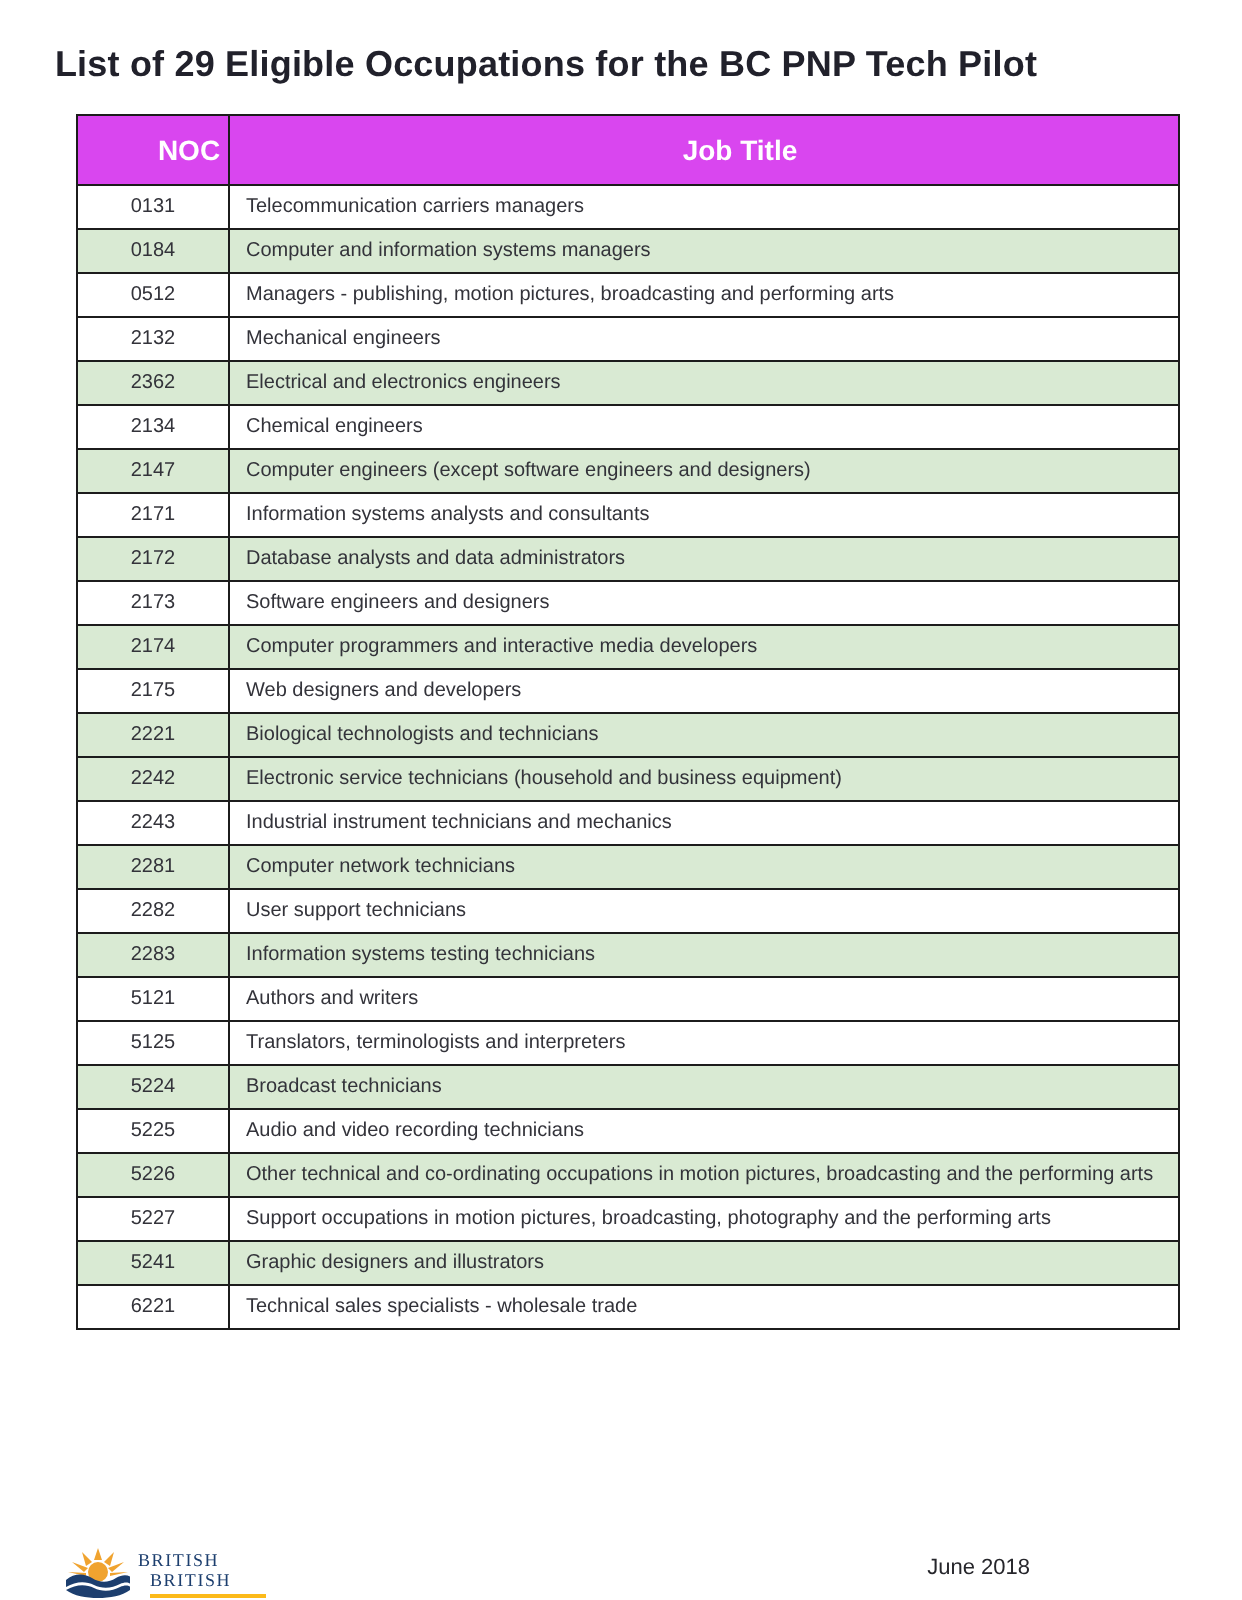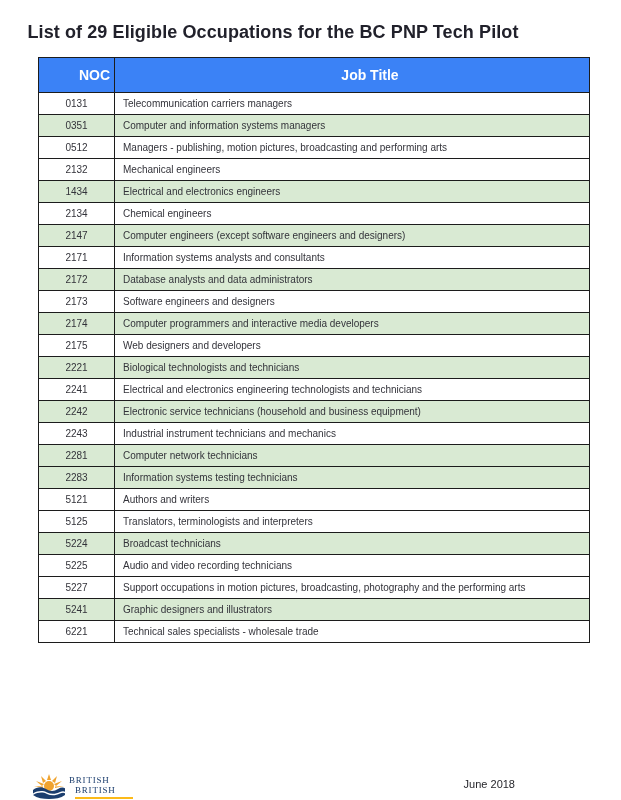--- a/index.html
+++ b/index.html
@@ -28,21 +28,21 @@
     top: 57px; left: 38px;
     width: 552px;
     border-collapse: collapse;
     table-layout: fixed;
   }
   .occ-table th, .occ-table td {
     border: 1px solid #1c1c1c;
   }
   .occ-table th {
     height: 35px;
-    background: #3b82f6;
+    background: #d946ef;
     color: #ffffff;
     font-size: 14px;
     font-weight: bold;
     text-align: center;
     vertical-align: middle;
     padding-left: 36px;
   }
   .col-noc { width: 76px; }
   .occ-table td {
     height: 22px;
@@ -110,33 +110,33 @@
         <th class="col-noc">NOC</th>
         <th>Job Title</th>
       </tr>
     </thead>
     <tbody id="table-body">
         <tr>
           <td class="noc-cell">0131</td>
           <td class="job-cell">Telecommunication carriers managers</td>
         </tr>
         <tr class="alt">
-          <td class="noc-cell">0351</td>
+          <td class="noc-cell">0184</td>
           <td class="job-cell">Computer and information systems managers</td>
         </tr>
         <tr>
           <td class="noc-cell">0512</td>
           <td class="job-cell">Managers - publishing, motion pictures, broadcasting and performing arts</td>
         </tr>
         <tr>
           <td class="noc-cell">2132</td>
           <td class="job-cell">Mechanical engineers</td>
         </tr>
         <tr class="alt">
-          <td class="noc-cell">1434</td>
+          <td class="noc-cell">2362</td>
           <td class="job-cell">Electrical and electronics engineers</td>
         </tr>
         <tr>
           <td class="noc-cell">2134</td>
           <td class="job-cell">Chemical engineers</td>
         </tr>
         <tr class="alt">
           <td class="noc-cell">2147</td>
           <td class="job-cell">Computer engineers (except software engineers and designers)</td>
         </tr>
@@ -157,55 +157,59 @@
           <td class="job-cell">Computer programmers and interactive media developers</td>
         </tr>
         <tr>
           <td class="noc-cell">2175</td>
           <td class="job-cell">Web designers and developers</td>
         </tr>
         <tr class="alt">
           <td class="noc-cell">2221</td>
           <td class="job-cell">Biological technologists and technicians</td>
         </tr>
-        <tr>
-          <td class="noc-cell">2241</td>
-          <td class="job-cell">Electrical and electronics engineering technologists and technicians</td>
-        </tr>
         <tr class="alt">
           <td class="noc-cell">2242</td>
           <td class="job-cell">Electronic service technicians (household and business equipment)</td>
         </tr>
         <tr>
           <td class="noc-cell">2243</td>
           <td class="job-cell">Industrial instrument technicians and mechanics</td>
         </tr>
         <tr class="alt">
           <td class="noc-cell">2281</td>
           <td class="job-cell">Computer network technicians</td>
         </tr>
+        <tr>
+          <td class="noc-cell">2282</td>
+          <td class="job-cell">User support technicians</td>
+        </tr>
         <tr class="alt">
           <td class="noc-cell">2283</td>
           <td class="job-cell">Information systems testing technicians</td>
         </tr>
         <tr>
           <td class="noc-cell">5121</td>
           <td class="job-cell">Authors and writers</td>
         </tr>
         <tr>
           <td class="noc-cell">5125</td>
           <td class="job-cell">Translators, terminologists and interpreters</td>
         </tr>
         <tr class="alt">
           <td class="noc-cell">5224</td>
           <td class="job-cell">Broadcast technicians</td>
         </tr>
         <tr>
           <td class="noc-cell">5225</td>
           <td class="job-cell">Audio and video recording technicians</td>
+        </tr>
+        <tr class="alt">
+          <td class="noc-cell">5226</td>
+          <td class="job-cell">Other technical and co-ordinating occupations in motion pictures, broadcasting and the performing arts</td>
         </tr>
         <tr>
           <td class="noc-cell">5227</td>
           <td class="job-cell">Support occupations in motion pictures, broadcasting, photography and the performing arts</td>
         </tr>
         <tr class="alt">
           <td class="noc-cell">5241</td>
           <td class="job-cell">Graphic designers and illustrators</td>
         </tr>
         <tr>

